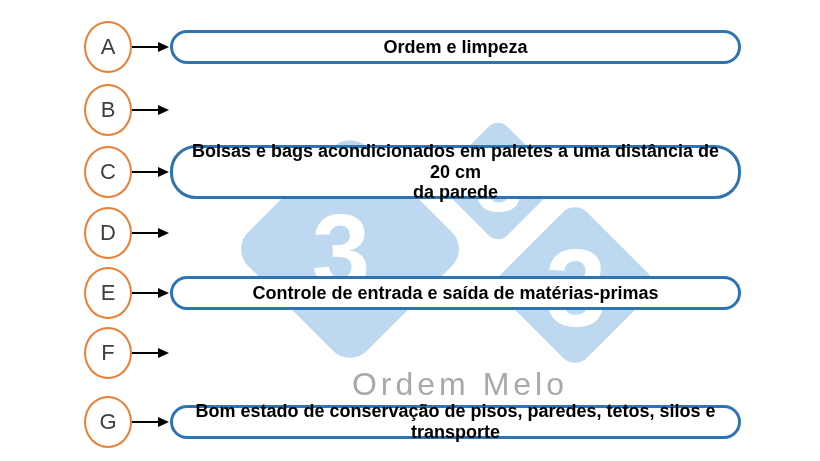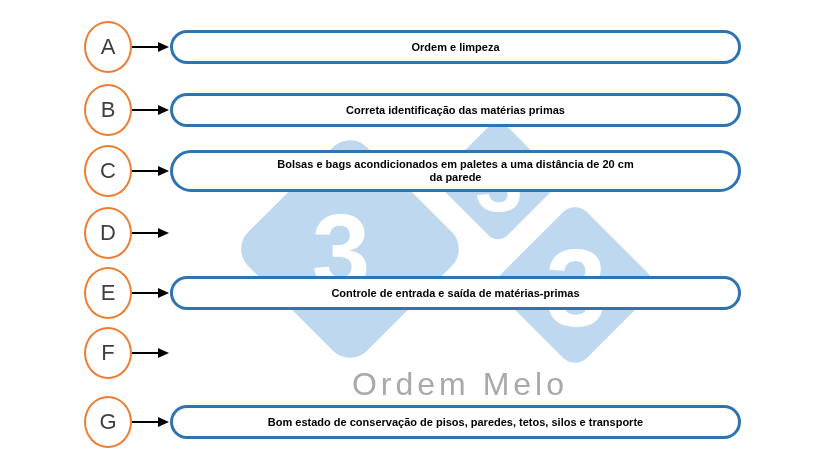--- a/index.html
+++ b/index.html
@@ -64,29 +64,29 @@
     width: 571px;
     box-sizing: border-box;
     background: #ffffff;
     border: 3px solid #2E74B5;
     border-radius: 26px;
     display: flex;
     align-items: center;
     justify-content: center;
     text-align: center;
     font-weight: 700;
-    font-size: 11px;
+    font-size: 18px;
     color: #000000;
     line-height: 1.15;
     padding: 4px 12px;
   }
   .pill .pill-text { white-space: pre-line; }
   .pill .italic { font-style: italic; }
   .h34 { height: 34px; }
-  .h42 { height: 42px; }
+  .h42 { height: 54px; }
 </style>
 </head>
 <body>
 
 <div class="canvas">
 
   <svg class="watermark-svg" width="820" height="461" viewBox="0 0 820 461">
     <g>
       <rect x="266" y="165" width="168" height="168" rx="24" fill="#BDD8EF" transform="rotate(45 350 249)"></rect>
       <text x="341" y="288" text-anchor="middle" font-family="Liberation Sans, sans-serif" font-weight="bold" font-size="105" fill="#FFFFFF">3</text>
@@ -117,23 +117,20 @@
   </div>
 
   <div class="row" style="top:84px;">
     <div class="letter-circle">
       <span>B</span>
     </div>
     <svg class="arrow" viewBox="0 0 37 14">
       <line x1="0" y1="7" x2="27" y2="7" stroke="#000" stroke-width="2"></line>
       <polygon points="26,2 37,7 26,12" fill="#000"></polygon>
     </svg>
-    <div class="pill h34">
-      <span class="pill-text">Correta identificação das matérias primas</span>
-    </div>
   </div>
 
   <div class="row" style="top:145px;">
     <div class="letter-circle">
       <span>C</span>
     </div>
     <svg class="arrow" viewBox="0 0 37 14">
       <line x1="0" y1="7" x2="27" y2="7" stroke="#000" stroke-width="2"></line>
       <polygon points="26,2 37,7 26,12" fill="#000"></polygon>
     </svg>

